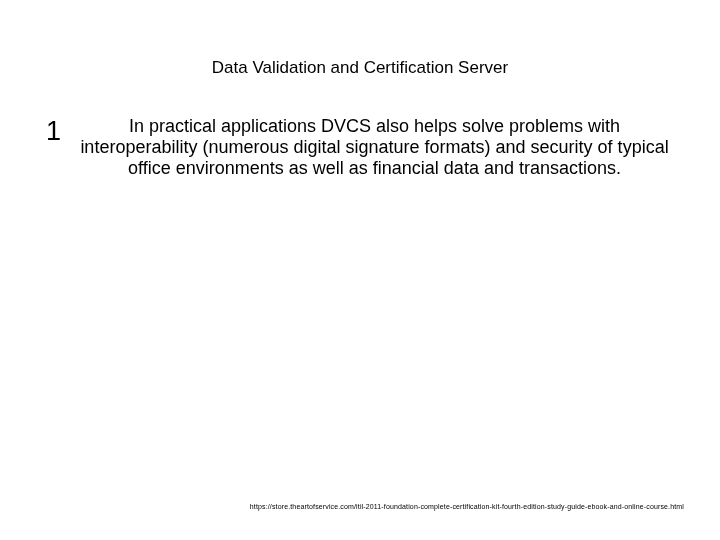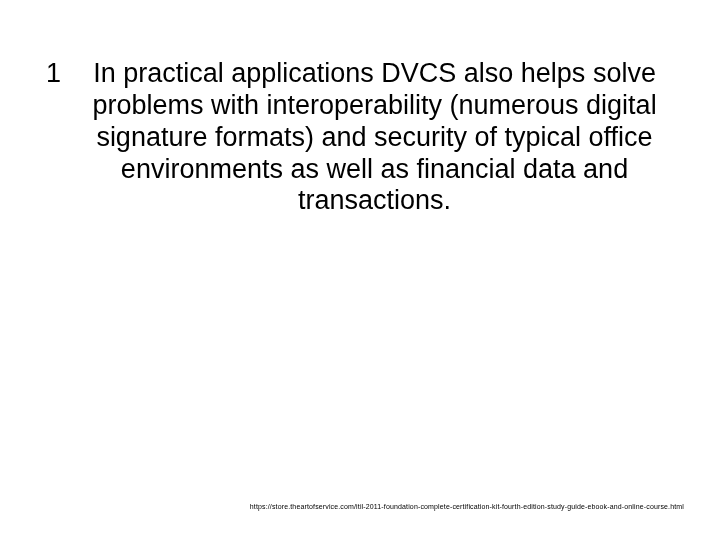--- a/index.html
+++ b/index.html
@@ -1,25 +1,26 @@
 <!DOCTYPE html>
 <html><head>
   <meta charset="utf-8">
   <style>
     * { margin: 0; padding: 0; box-sizing: border-box; }
     html, body { width: 720px; height: 540px; background: #fff; font-family: Arial, Helvetica, sans-serif; color: #000; overflow: hidden; }
     .slide { width: 720px; height: 540px; position: relative; padding: 58px 40px 28px 40px; }
     .title { font-size: 17px; font-weight: 400; text-align: center; margin: 0 auto 38px auto; }
-    .body-text { font-size: 27px; line-height: 1.18; text-align: center; font-weight: 400; padding: 0 4px; }
+    .body-text { font-size: 18px; line-height: 1.18; text-align: center; font-weight: 400; padding: 0 4px; }
     .bullet-wrap { display: flex; justify-content: center; }
     .bullet-num { font-size: 27px; margin-right: 8px; margin-left: 6px; align-self: flex-start; line-height: 1.18; }
     .footer { position: absolute; bottom: 30px; right: 36px; font-size: 7px; color: #000; letter-spacing: 0.02em; white-space: nowrap; }
   </style>
 </head>
 <body>
 
 <div class="slide">
+  <div class="title">Data Validation and Certification Server</div>
   <div class="bullet-wrap">
     <div class="bullet-num">1</div>
     <div class="body-text">In practical applications DVCS also helps solve problems with interoperability (numerous digital signature formats) and security of typical office environments as well as financial data and transactions.</div>
   </div>
   <div class="footer">https://store.theartofservice.com/itil-2011-foundation-complete-certification-kit-fourth-edition-study-guide-ebook-and-online-course.html</div>
 </div>
 
 </body></html>

